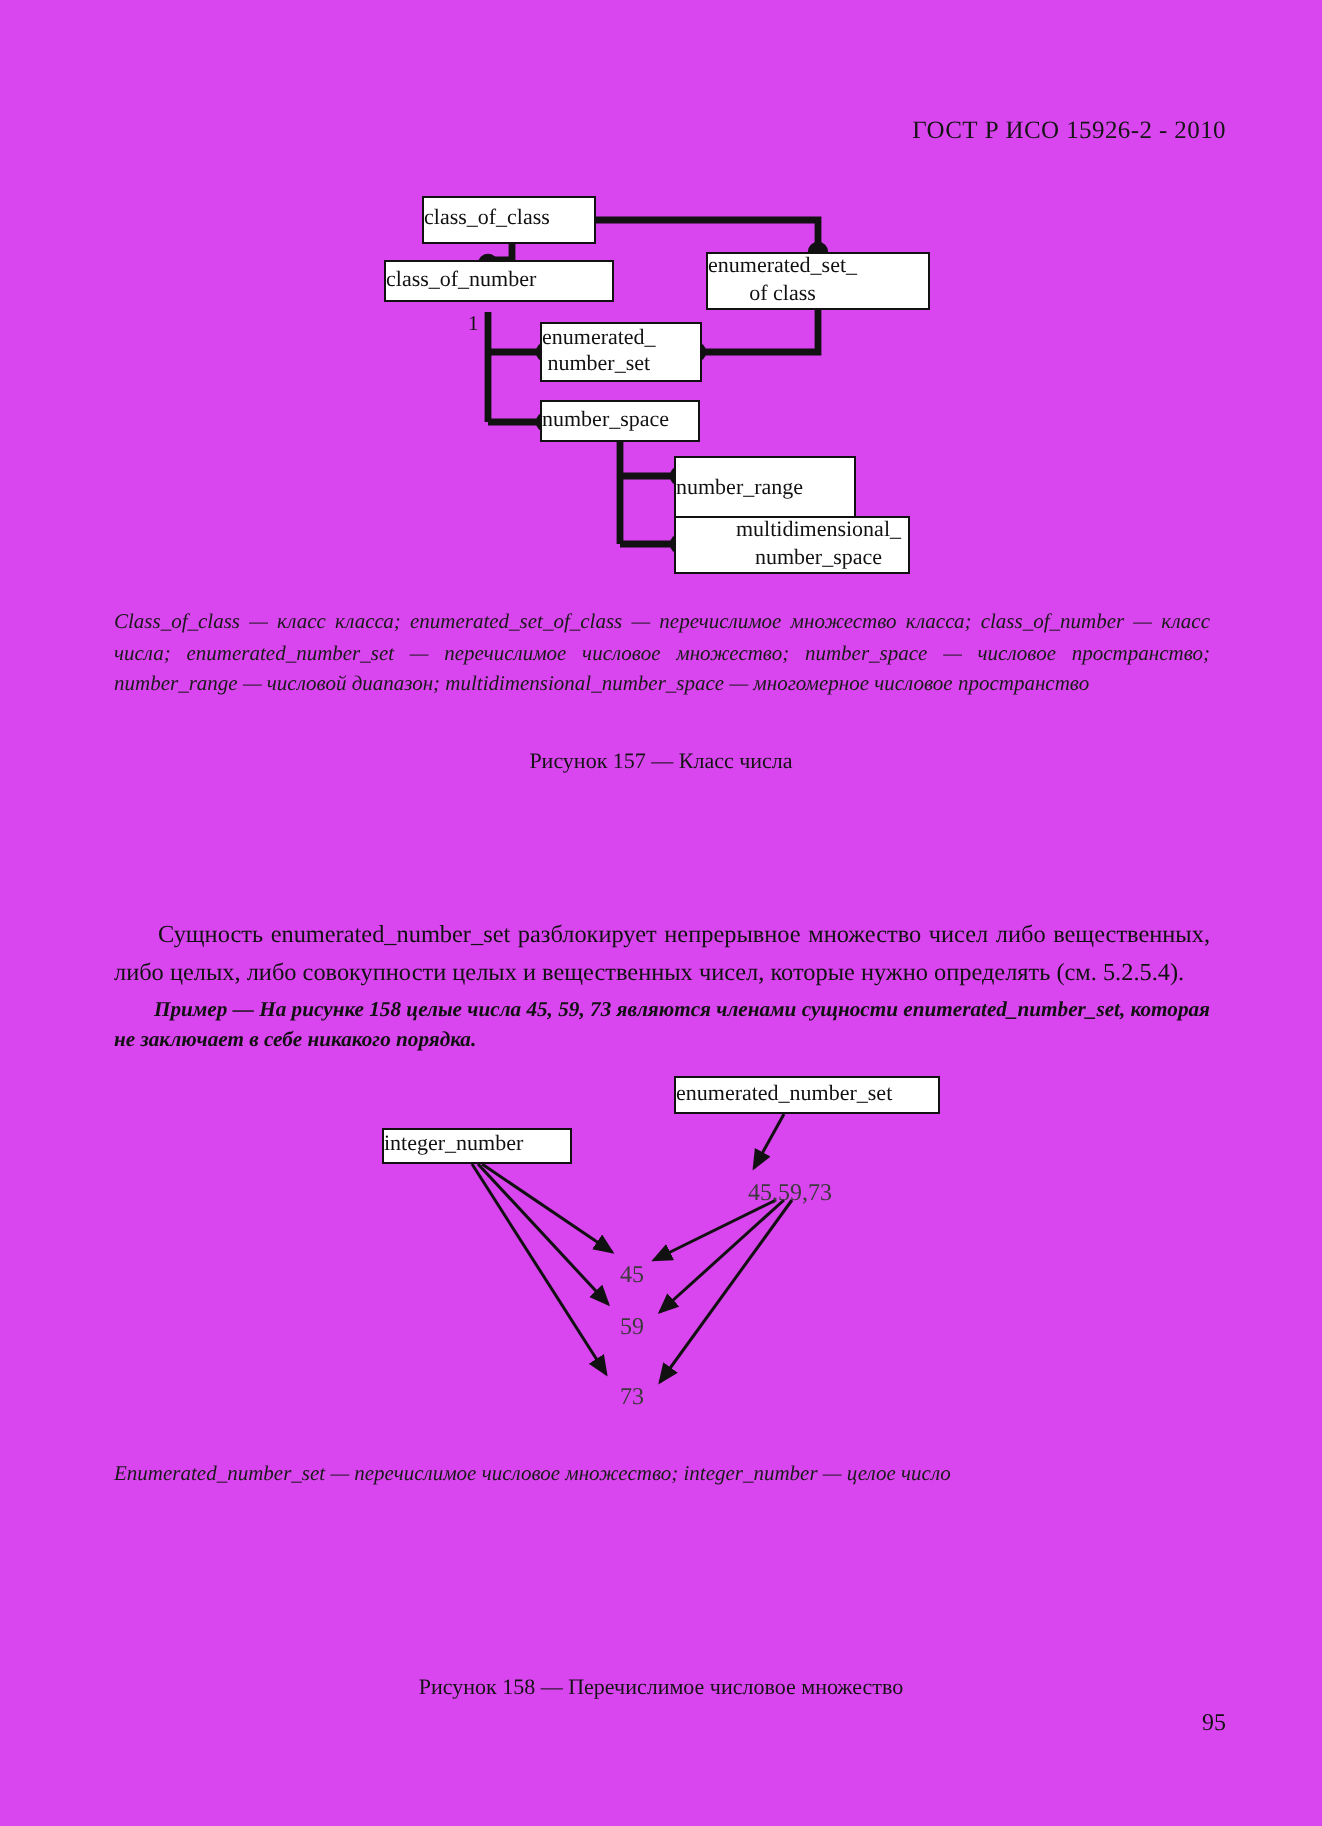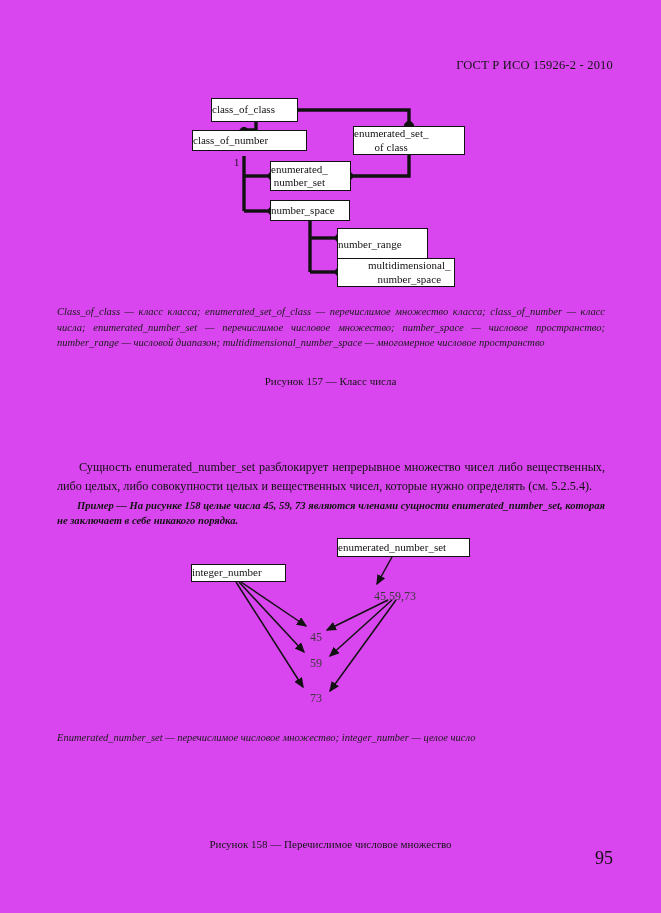--- a/index.html
+++ b/index.html
@@ -114,21 +114,21 @@
     font-weight: bold;
     text-align: justify;
     color: #111111;
     text-indent: 20px;
   }
 
   .page-number {
     position: absolute;
     right: 48px;
     bottom: 44px;
-    font-size: 18px;
+    font-size: 12px;
     color: #111111;
     margin-left: 44px;
   }
 </style>
 </head>
 <body>
 
 <div class="page">
 
   <div class="doc-header">ГОСТ Р ИСО 15926-2 - 2010</div>

